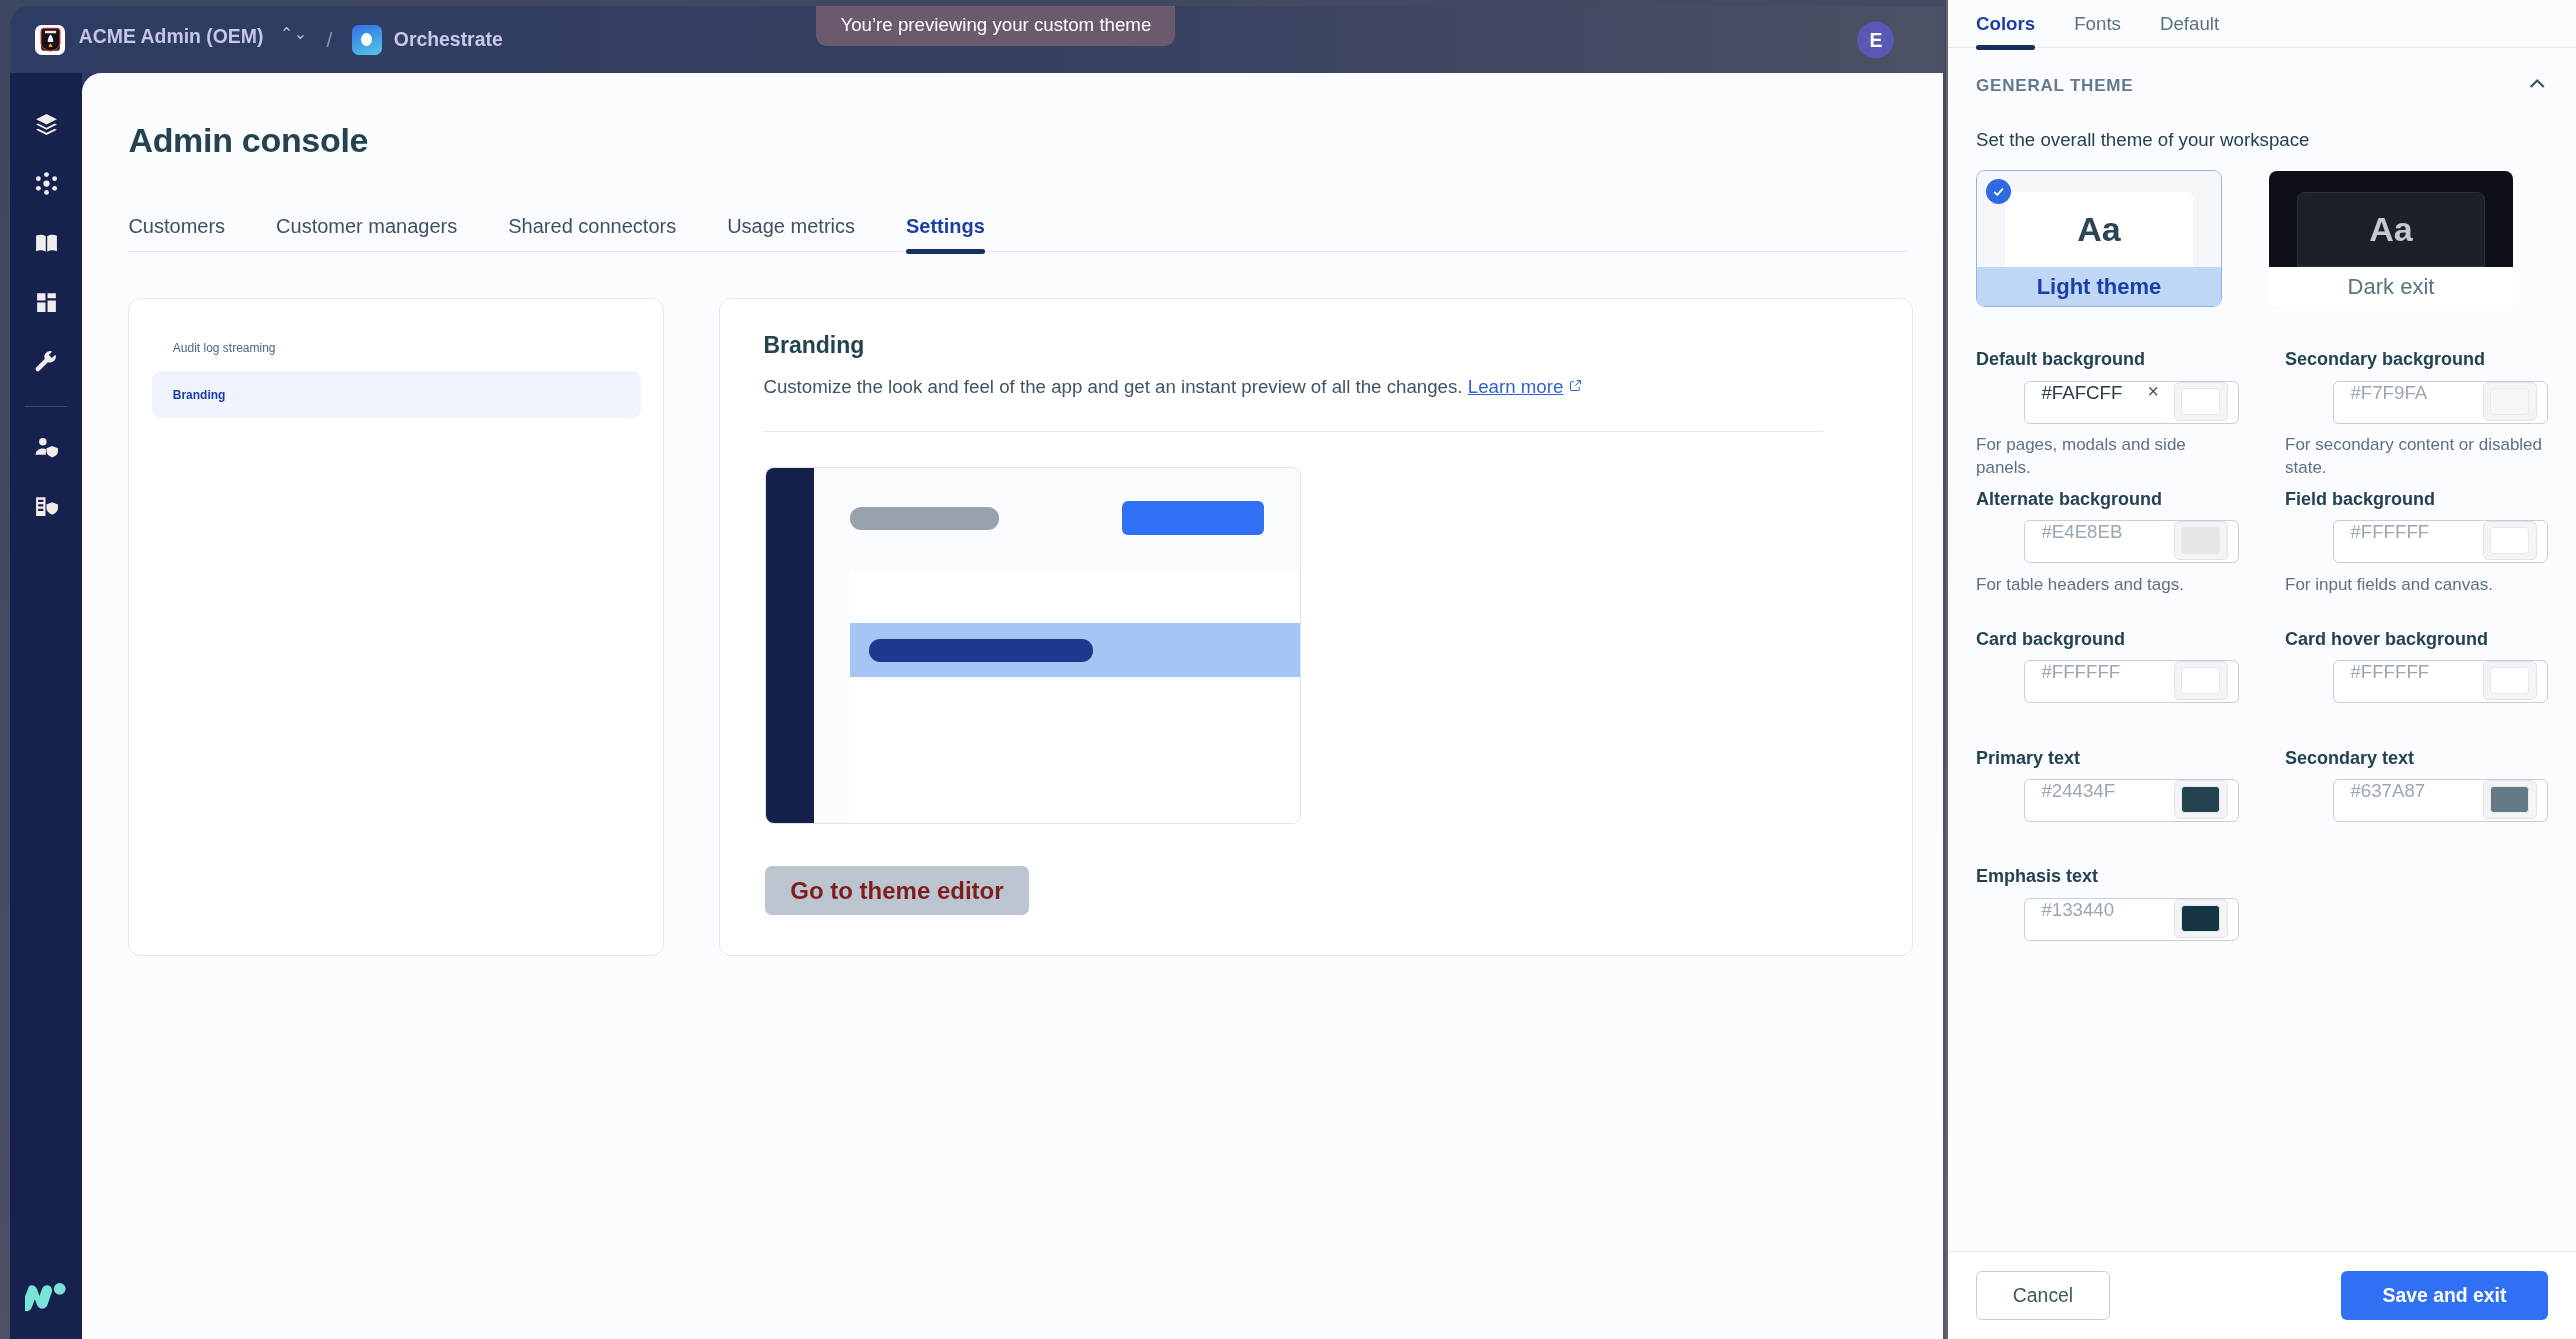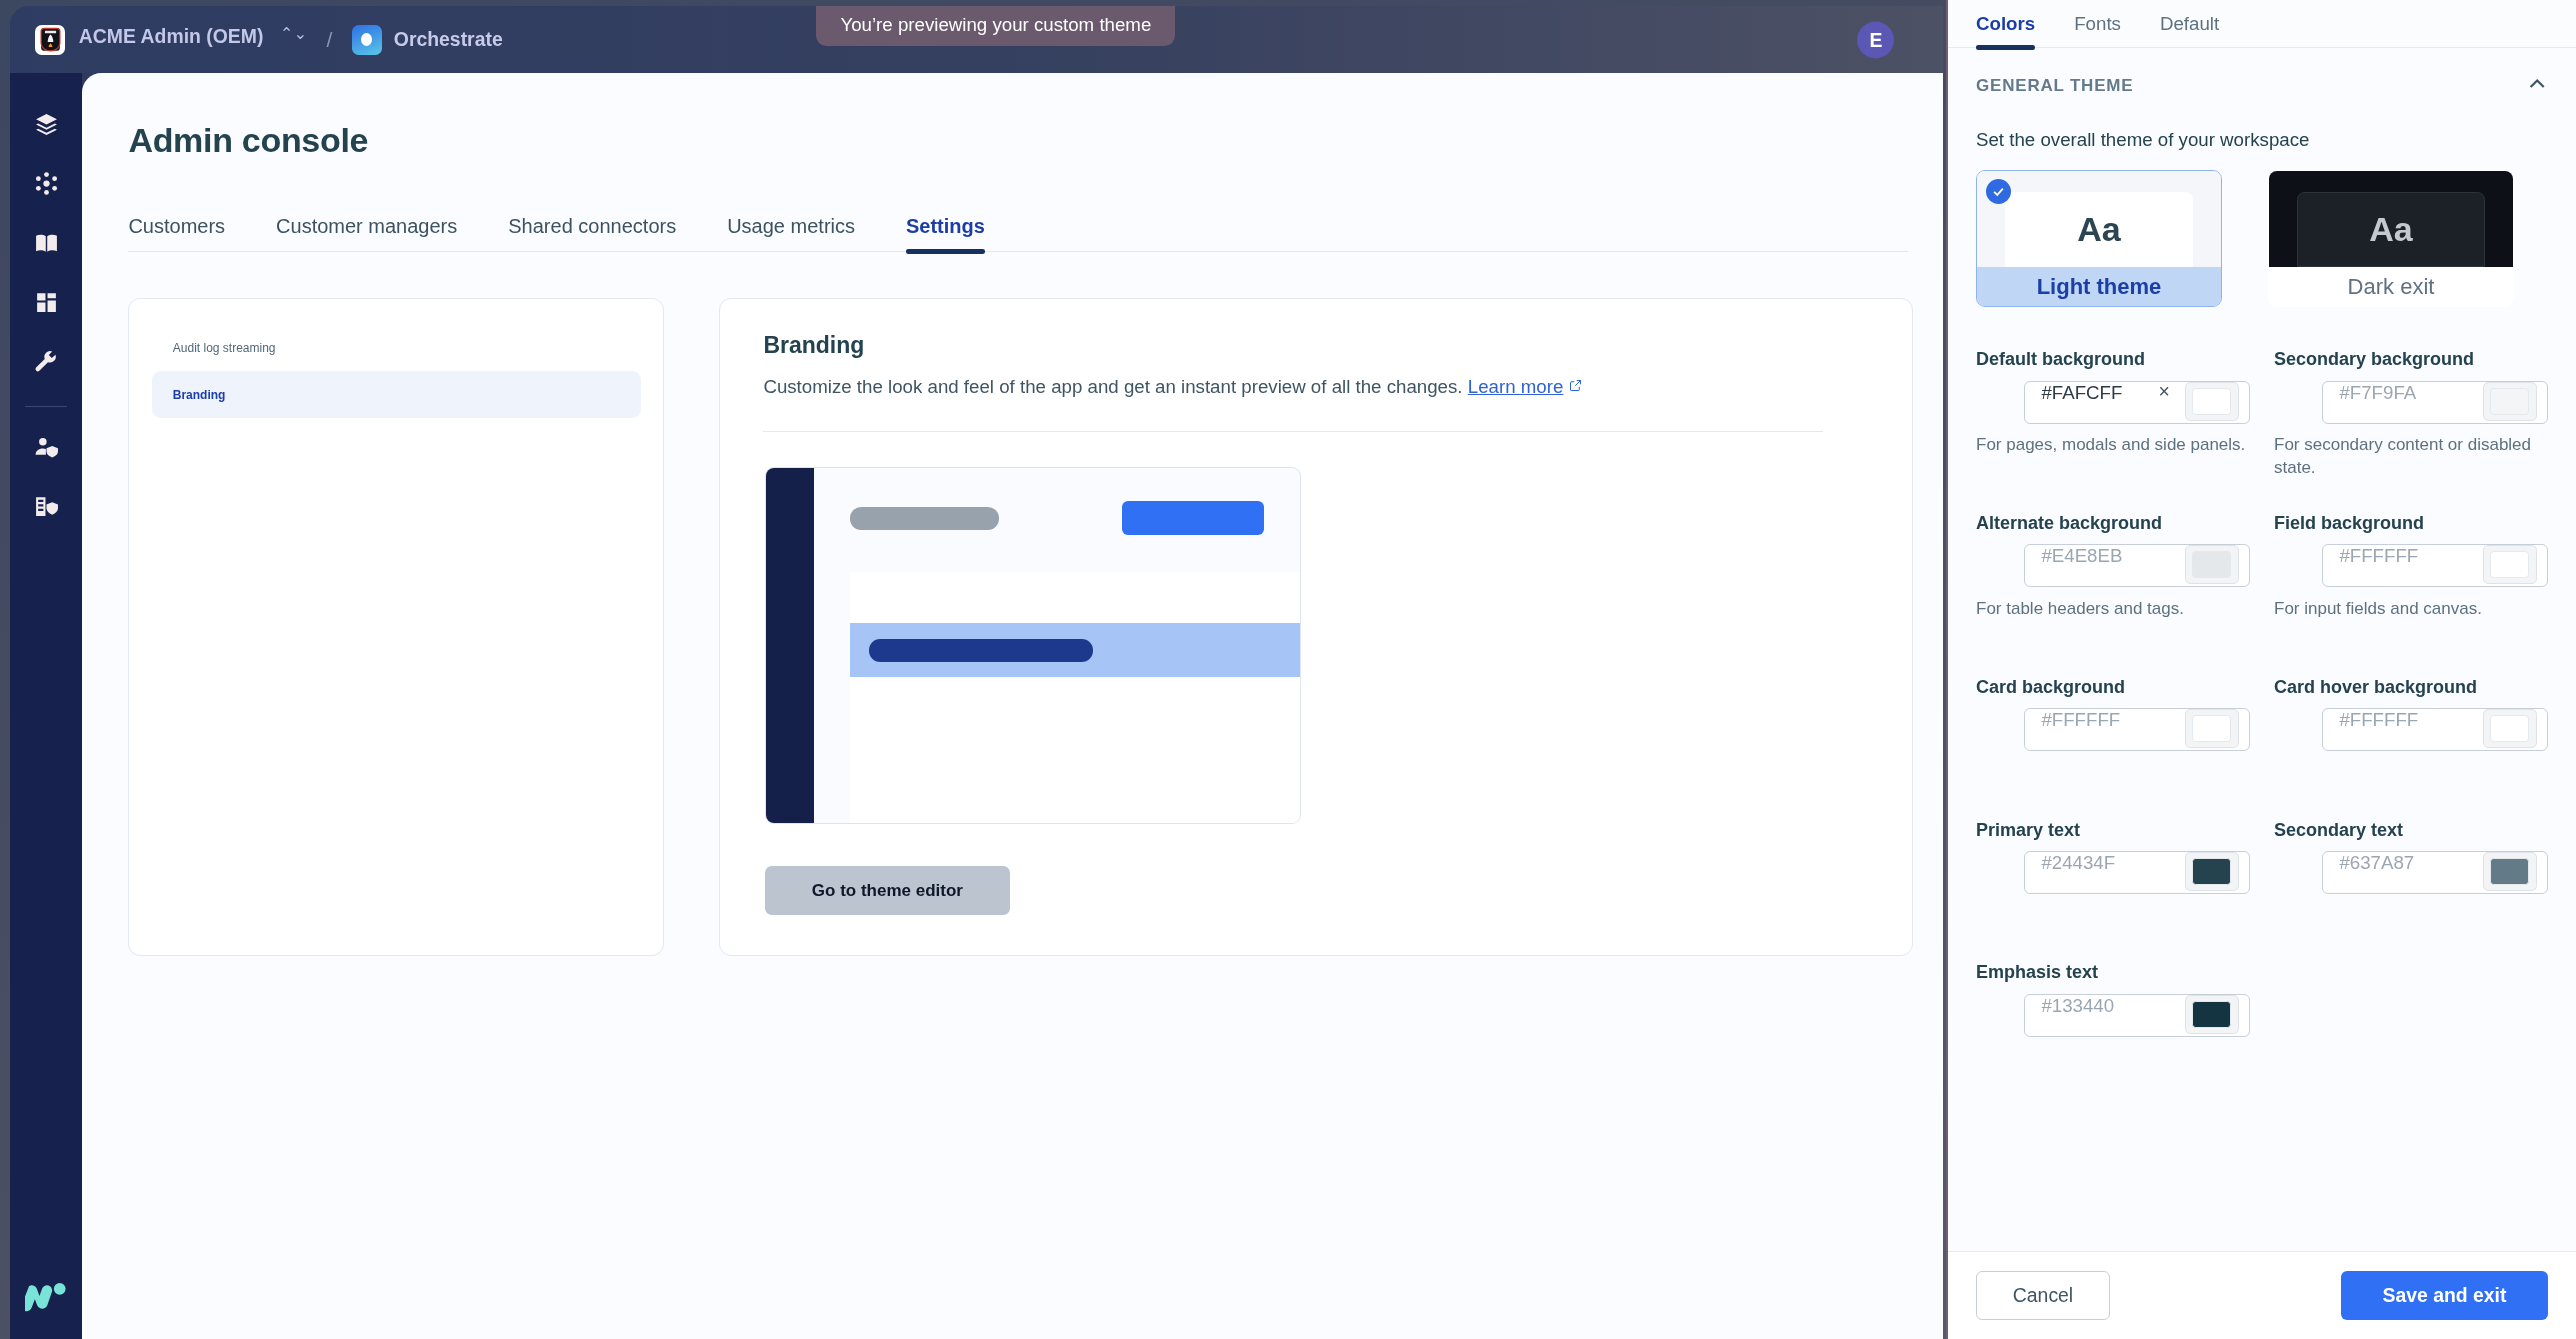--- a/index.html
+++ b/index.html
@@ -148,22 +148,22 @@
     background: #fff;
   }
   .mock-row {
     position: absolute; left: 0; right: 0; top: 51px; height: 54px;
     background: #a7c4f7; display: flex; align-items: center; padding-left: 19.4px;
   }
   .mock-bar { width: 224px; height: 22.4px; border-radius: 11.2px; background: #1d398d; }
 
   #theme-editor-btn {
     margin-top: 42px; margin-left: 1.5px;
-    width: 245px; height: 49px; border-radius: 6.7px;
-    background: #bcc5cf; color: #0f172a; font-size: 17px; font-weight: 700;
+    width: 264px; height: 49px; border-radius: 6.7px;
+    background: #bcc5cf; color: #7f1d1d; font-size: 24px; font-weight: 700;
     display: flex; align-items: center; justify-content: center;
     border: none; cursor: default; font-family: inherit;
   }
 
   
   #theme-panel {
     position: absolute; right: 0; top: 0; width: 630px; height: 1339px;
     background: #FAFCFF; border-left: 2.2px solid #6e5f72;
     display: flex; flex-direction: column;
   }
@@ -230,21 +230,21 @@
   .theme-card.dark  .tc-label { background: #fff; color: #5e7180; }
   .tc-check {
     position: absolute; left: 9px; top: 7.5px; width: 25px; height: 25px;
     border-radius: 50%; background: #2f6ae0;
     display: flex; align-items: center; justify-content: center; z-index: 3;
   }
   .tc-check svg { width: 15px; height: 15px; stroke: #fff; fill: none; stroke-width: 2.8; }
 
   
   #color-grid {
-    display: grid; grid-template-columns: 1fr 1fr; column-gap: 46px; row-gap: 0; gap: 24px;
+    display: grid; grid-template-columns: 1fr 1fr; column-gap: 46px; row-gap: 0;
   }
   .cf { margin-bottom: 9px; }
   .cf-label { font-size: 18px; font-weight: 700; color: #24434f; margin-bottom: 10.4px; }
   .cf-box {
     height: 43px; border: 0.7px solid #c6cfd8; border-radius: 6px; background: #fff;
     display: flex; padding: 0 10.4px 0 16.4px; gap: 10.4px; margin-left: 48px;
   }
   .cf-val { flex: 1; font-size: 18.7px; color: #9aa7b2; font-family: "Liberation Sans", sans-serif; }
   .cf-val.filled { color: #2b3c48; }
   .cf-clear { font-size: 19.4px; color: #41545f; line-height: 1; padding: 0 4.5px; }

